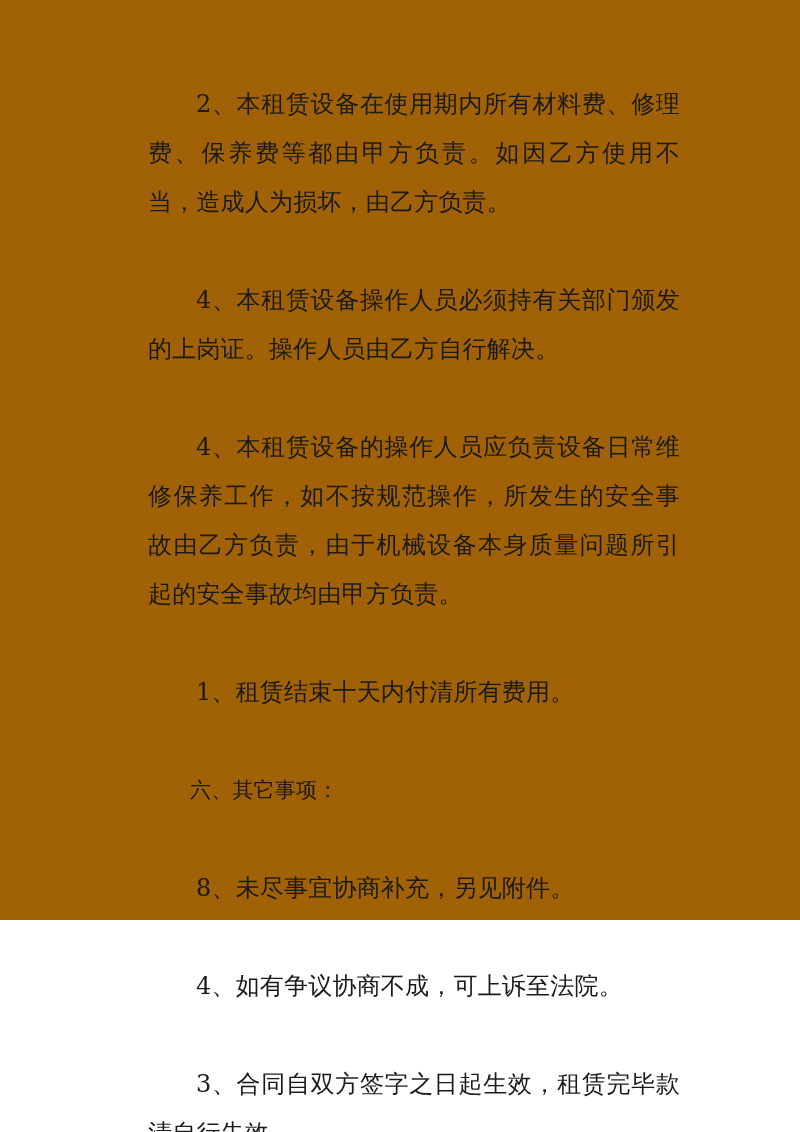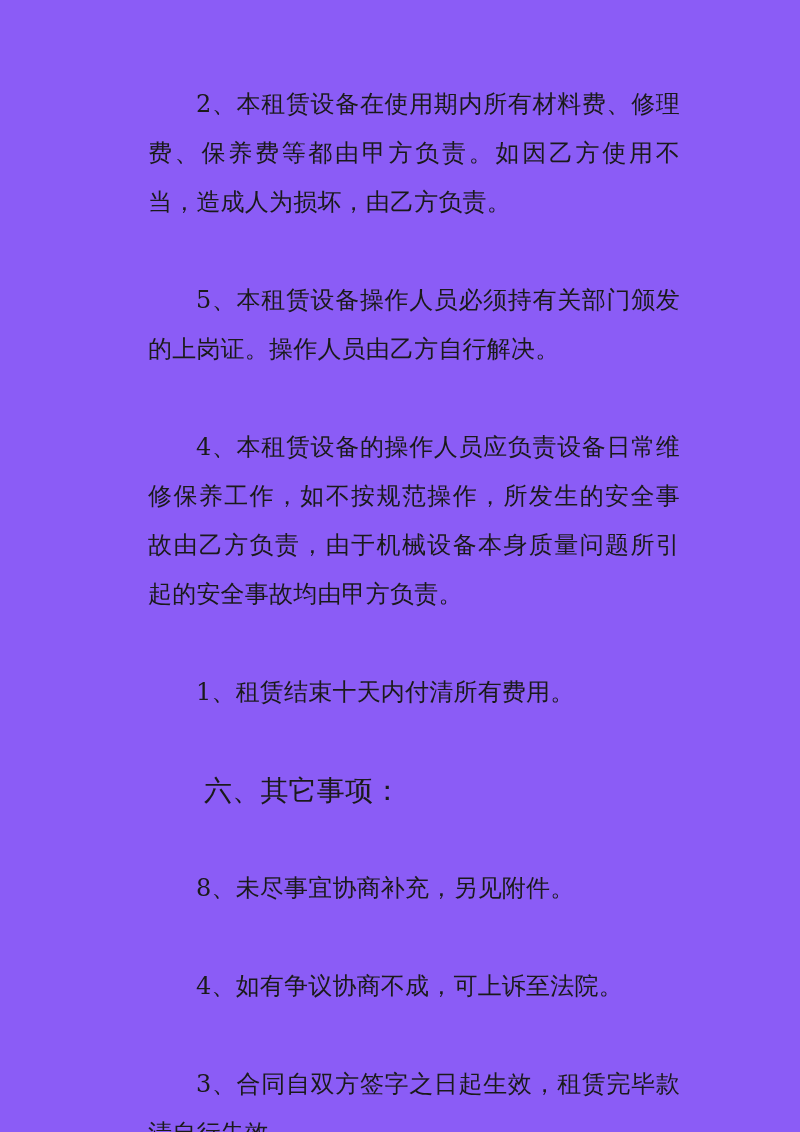--- a/index.html
+++ b/index.html
@@ -12,22 +12,22 @@
     width: 800px;
     height: 1132px;
     overflow: hidden;
     font-family: "DejaVu Serif", "Liberation Serif", serif;
     color: #1a1a1a;
     -webkit-font-smoothing: antialiased;
   }
   .page {
     position: relative;
     width: 800px;
-    height: 1132px;
-    background: #8b5cf6;
+    height: 920px;
+    background: #a16207;
     box-sizing: border-box;
   }
   .text-column {
     position: absolute;
     left: 148px;
     top: 80px;
     width: 532px;
   }
   .para {
     margin: 0 0 0 0;
@@ -44,36 +44,36 @@
     text-indent: 2em;
   }
   
   .gap-block {
     height: 49px;
   }
   .gap-small {
     height: 0px;
   }
   .heading {
-    font-size: 28px;
+    font-size: 21px;
     line-height: 49px;
     text-indent: 0;
     color: #1a1a1a;
   }
 </style>
 </head>
 <body>
 
 <div class="page">
   <div class="text-column">
 
     <p class="para indent">2、本租赁设备在使用期内所有材料费、修理费、保养费等都由甲方负责。如因乙方使用不当，造成人为损坏，由乙方负责。</p>
     <div class="gap-block"></div>
 
-    <p class="para indent">5、本租赁设备操作人员必须持有关部门颁发的上岗证。操作人员由乙方自行解决。</p>
+    <p class="para indent">4、本租赁设备操作人员必须持有关部门颁发的上岗证。操作人员由乙方自行解决。</p>
     <div class="gap-block"></div>
 
     <p class="para indent">4、本租赁设备的操作人员应负责设备日常维修保养工作，如不按规范操作，所发生的安全事故由乙方负责，由于机械设备本身质量问题所引起的安全事故均由甲方负责。</p>
     <div class="gap-block"></div>
 
     <p class="para indent">1、租赁结束十天内付清所有费用。</p>
     <div class="gap-block"></div>
 
     <p class="para heading indent">六、其它事项：</p>
     <div class="gap-block"></div>

